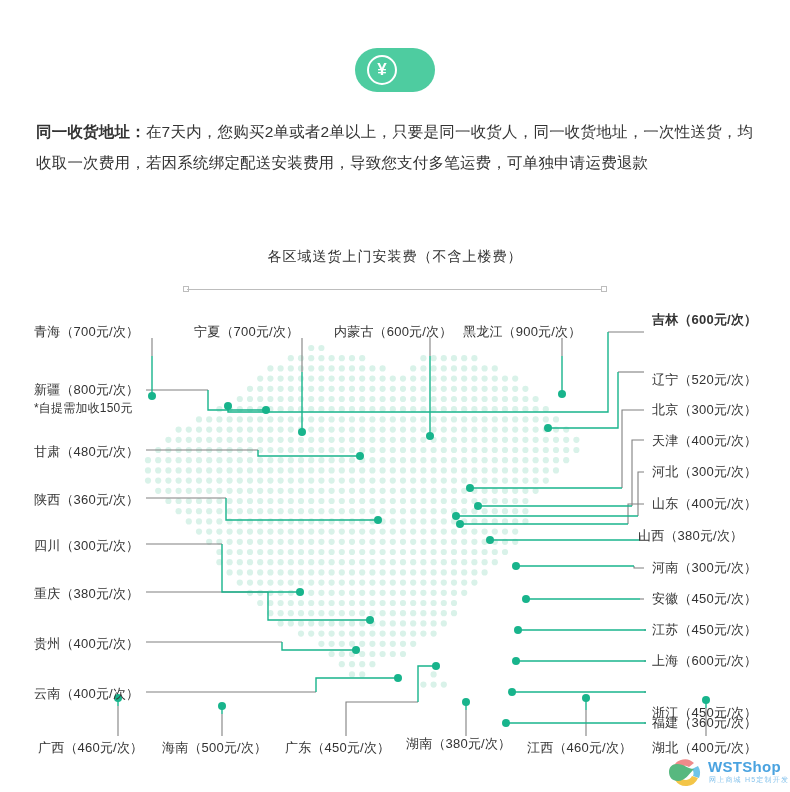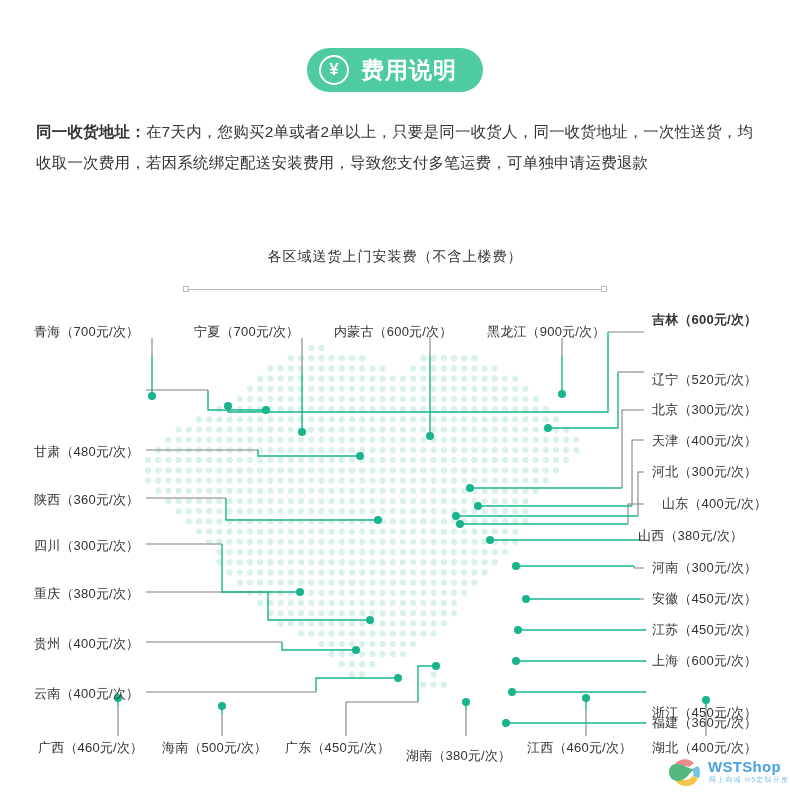--- a/index.html
+++ b/index.html
@@ -126,21 +126,20 @@
     font-size: 7px; color: #6fb7e8; letter-spacing: 1.2px;
     white-space: nowrap; opacity: .85;
   }
 </style>
 </head>
 <body>
 
 <div class="badge-wrap">
   <div class="badge">
     <div class="badge-yen">¥</div>
-    <div class="badge-title">费用说明</div>
   </div>
 </div>
 
 <div class="desc">
   <b>同一收货地址：</b><span>在7天内，您购买2单或者2单以上，只要是同一收货人，同一收货地址，一次性送货，均收取一次费用，若因系统绑定配送安装费用，导致您支付多笔运费，可单独申请运费退款</span>
 </div>
 
 <div class="map-title">各区域送货上门安装费（不含上楼费）</div>
 <div class="divider">
   <div class="dcap l"></div>
@@ -1120,47 +1119,51 @@
         <circle cx="436" cy="356" r="4"></circle>
         <circle cx="466" cy="392" r="4"></circle>
         <circle cx="586" cy="388" r="4"></circle>
         <circle cx="706" cy="390" r="4"></circle>
       </g>
   </svg>
 
   <div class="lbl" style="left:34px;  top:14px;">青海（700元/次）</div>
   <div class="lbl" style="left:194px; top:14px;">宁夏（700元/次）</div>
   <div class="lbl" style="left:334px; top:14px;">内蒙古（600元/次）</div>
-  <div class="lbl" style="left:487px; top:14px;">黑龙江（900元/次）</div>
-
+  <div class="lbl" style="left:463px; top:14px;">黑龙江（900元/次）</div>
+
+  <div class="lbl" style="left:34px;  top:72px;">
+    <span>新疆（800元/次）</span>
+    <span class="sub">*自提需加收150元</span>
+  </div>
   <div class="lbl" style="left:34px;  top:134px;">甘肃（480元/次）</div>
   <div class="lbl" style="left:34px;  top:182px;">陕西（360元/次）</div>
   <div class="lbl" style="left:34px;  top:228px;">四川（300元/次）</div>
   <div class="lbl" style="left:34px;  top:276px;">重庆（380元/次）</div>
   <div class="lbl" style="left:34px;  top:326px;">贵州（400元/次）</div>
   <div class="lbl" style="left:34px;  top:376px;">云南（400元/次）</div>
 
   <div class="lbl" style="left:652px; top:2px;font-weight:bold;">吉林（600元/次）</div>
   <div class="lbl" style="left:652px; top:62px;">辽宁（520元/次）</div>
   <div class="lbl" style="left:652px; top:92px;">北京（300元/次）</div>
   <div class="lbl" style="left:652px; top:123px;">天津（400元/次）</div>
   <div class="lbl" style="left:652px; top:154px;">河北（300元/次）</div>
-  <div class="lbl" style="left:652px; top:186px;margin-left:10px;">山东（400元/次）</div>
+  <div class="lbl" style="left:652px; top:186px;">山东（400元/次）</div>
   <div class="lbl" style="left:638px; top:218px;">山西（380元/次）</div>
   <div class="lbl" style="left:652px; top:250px;">河南（300元/次）</div>
   <div class="lbl" style="left:652px; top:281px;">安徽（450元/次）</div>
   <div class="lbl" style="left:652px; top:312px;">江苏（450元/次）</div>
   <div class="lbl" style="left:652px; top:343px;">上海（600元/次）</div>
   <div class="lbl" style="left:652px; top:374px;margin-top:21px;">浙江（450元/次）</div>
   <div class="lbl" style="left:652px; top:405px;">福建（360元/次）</div>
 
   <div class="lbl" style="left:38px;  top:430px;">广西（460元/次）</div>
   <div class="lbl" style="left:162px; top:430px;">海南（500元/次）</div>
   <div class="lbl" style="left:285px; top:430px;">广东（450元/次）</div>
-  <div class="lbl" style="left:406px; top:438px;">湖南（380元/次）</div>
+  <div class="lbl" style="left:406px; top:426px;">湖南（380元/次）</div>
   <div class="lbl" style="left:527px; top:430px;">江西（460元/次）</div>
   <div class="lbl" style="left:652px; top:430px;">湖北（400元/次）</div>
 </div>
 
 <div class="watermark">
   <svg width="42" height="32" viewBox="0 0 42 32">
     <path d="M8 16a13 13 0 0 1 22-9l-5 4A7 7 0 0 0 14 16z" fill="#f08a8a"></path>
     <path d="M34 10a13 13 0 0 1 1 12l-6-2a7 7 0 0 0-1-7z" fill="#6fc4e8"></path>
     <path d="M34 22a13 13 0 0 1-23 2l5-3a7 7 0 0 0 12-1z" fill="#f3c548"></path>
     <path d="M13 8c7 0 11 5 17 5-5 5-9 12-16 12-6 0-9-4-9-9s3-8 8-8z" fill="#57b87f"></path>

